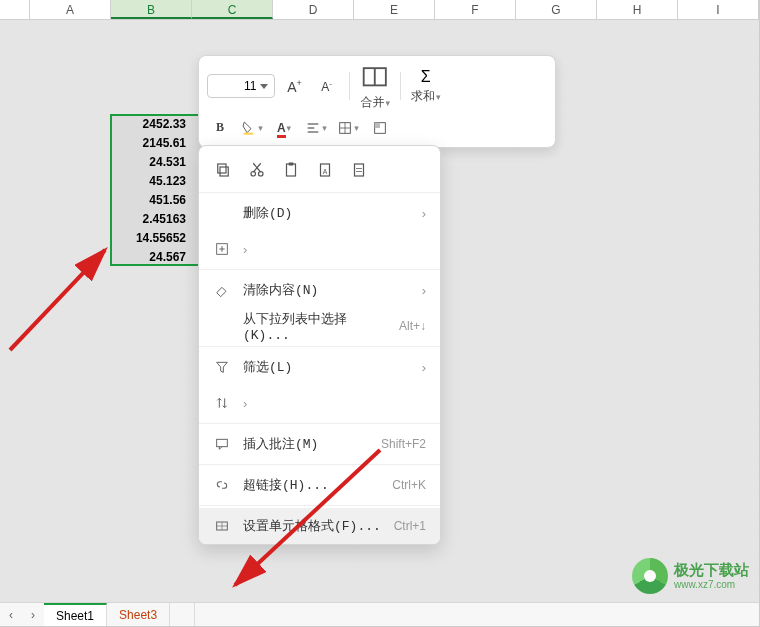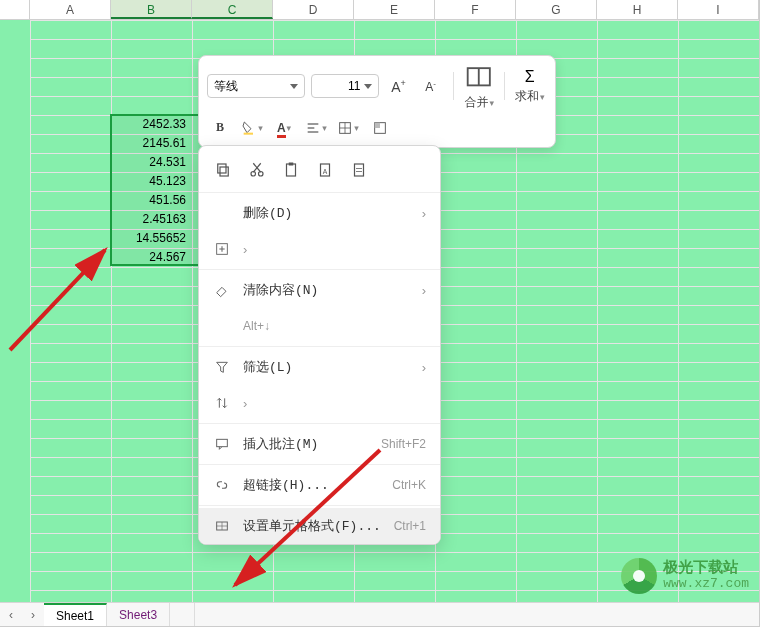--- a/index.html
+++ b/index.html
@@ -37,21 +37,22 @@
   
   .extra-zero {
     position: absolute;
     top: 20px; right: 2px;
     font-size: 11px; color: #555;
   }
   
   .grid {
     position: absolute;
     top: 20px; left: 0; right: 0; bottom: 24px;
-    background: #86efac;
+    background: #e5e5e5;
+    font-weight: bold;
   }
   .cells {
     position: absolute;
     top: 0; left: 30px;
     width: 730px; height: 100%;
   }
   .gridline-v { position: absolute; top:0; bottom:0; width:1px; background:#e4e4e4; }
   .gridline-h { position: absolute; left:0; right:0; height:1px; background:#e4e4e4; }
   
   .selection {
@@ -142,47 +143,46 @@
   
   .sheet-tabs {
     position:absolute; bottom:0; left:0; right:0;
     height:24px;
     border-top:1px solid #d6d6d6;
     display:flex; align-items:center;
     background:#f7f7f7;
     font-size:12px;
   }
   .nav-btn { width:22px; text-align:center; color:#666; }
-  .tab { padding:0 12px; height:100%; display:flex; align-items:center; border-right:1px solid #ddd; color:#701a75;}
+  .tab { padding:0 12px; height:100%; display:flex; align-items:center; border-right:1px solid #ddd; color:#c2410c;}
   .tab.active { background:#fff; color:#000; border-top:2px solid #1a9c3f; margin-top:-1px;}
   .tab.cut { overflow:hidden; }
   
   .arrow-svg { position:absolute; pointer-events:none; }
   
   .watermark {
     position:absolute; right:10px; bottom:32px;
     display:flex; align-items:center; gap:6px;
     opacity:0.9;
-    font-family:Liberation Mono, monospace;
   }
   .watermark .logo {
     width:36px; height:36px;
     background: conic-gradient(#4eb648 0 120deg, #2f9e3e 120deg 240deg, #6ed06b 240deg 360deg);
     border-radius:50%;
     display:flex; align-items:center; justify-content:center;
     color:#fff; font-weight:bold;
     position:relative;
   }
   .watermark .logo::after{
     content:""; position:absolute; width:12px; height:12px;
     background:#fff; border-radius:50%;
   }
   .watermark .txt { display:flex; flex-direction:column; line-height:1.1;}
   .watermark .cn { font-size:15px; color:#3a9a3e; font-weight:bold;}
-  .watermark .en { font-size:13px; color:#4aa04d;}
+  .watermark .en { font-size:10px; color:#4aa04d;}
 </style>
 </head>
 <body>
 
 <div class="col-headers">
   <div class="row-head-spacer"></div>
 <div class="col-h">A</div>
     <div class="col-h sel">B</div>
     <div class="col-h sel">C</div>
     <div class="col-h">D</div>
@@ -256,24 +256,20 @@
       <div class="cell" style="left: 162px; top: 209px; width: 79px;">5.4</div>
     </div>
   <div class="selection" id="selection" style="left: 110px; top: 94px; width: 162px; height: 152px;">
       <div class="selection-fill"></div>
     </div>
 </div>
 
 <div class="mini-toolbar">
   <div class="mt-inner">
     <div class="mt-line">
-      <div class="font-sel">
-        <span>等线</span>
-        <span class="dd-caret"></span>
-      </div>
       <div class="font-sel size-sel">
         <span>11</span>
         <span class="dd-caret"></span>
       </div>
       <div class="tb-btn">
           <span style="font-size:14px;">A<sup style="font-size:9px;">+</sup></span>
         </div>
       <div class="tb-btn">
           <span style="font-size:12px;">A<sup style="font-size:8px;">-</sup></span>
         </div>
@@ -389,20 +385,21 @@
       <span class="ic">
         <svg viewBox="0 0 24 24" width="16" height="16">
           <path d="M4 16 L12 8 L18 14 L10 22 Z" fill="none" stroke="#666" stroke-width="1.5"></path>
         </svg>
       </span>
       <span class="lbl">清除内容(N)</span>
       <span class="sub">›</span>
     </div>
     <div class="ctx-item">
       <span class="ic"></span>
+      <span class="lbl">从下拉列表中选择(K)...</span>
       <span class="sc">Alt+↓</span>
     </div>
     <div class="ctx-sep"></div>
     <div class="ctx-item">
       <span class="ic">
         <svg viewBox="0 0 24 24" width="16" height="16">
           <path d="M4 5 H20 L14 12 V20 L10 18 V12 Z" fill="none" stroke="#666" stroke-width="1.5"></path>
         </svg>
       </span>
       <span class="lbl">筛选(L)</span>

